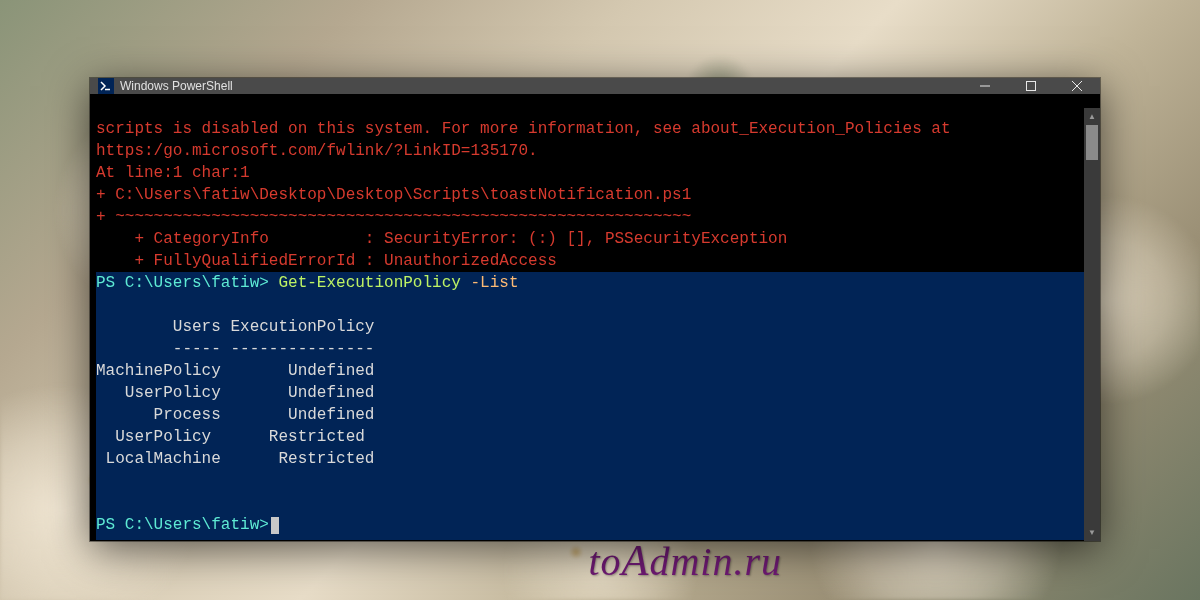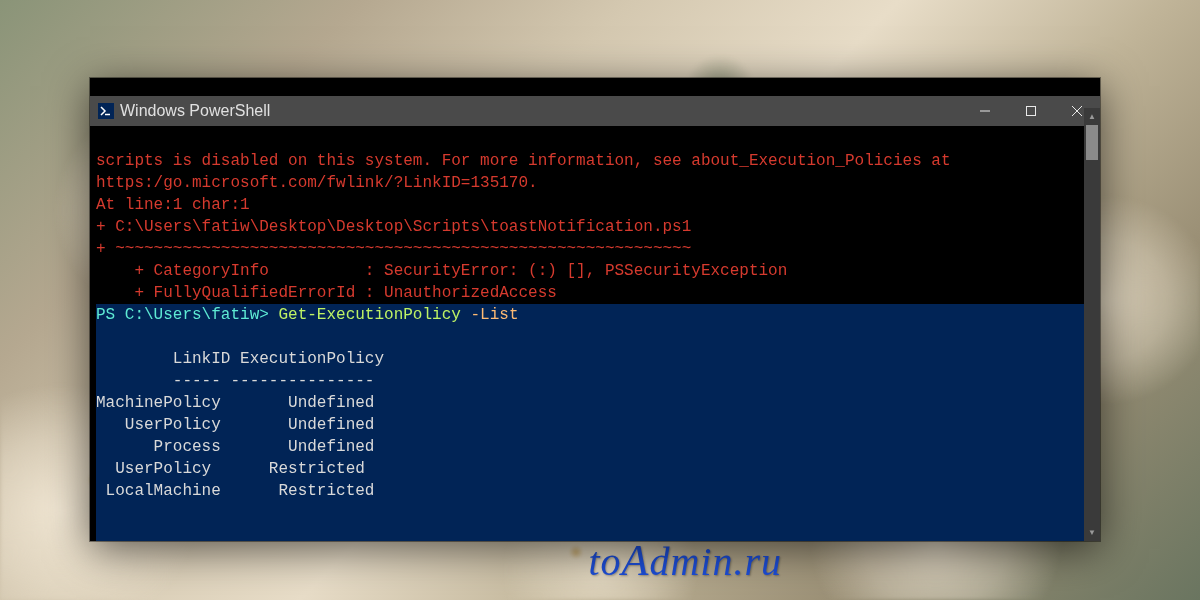--- a/index.html
+++ b/index.html
@@ -46,29 +46,28 @@
       left: 90px;
       width: 1010px;
       height: 463px;
       background: #000;
       box-shadow: 0 8px 40px rgba(0,0,0,0.6), 0 0 0 1px rgba(0,0,0,0.4);
       z-index: 10;
       display: flex;
       flex-direction: column;
     }
     .titlebar {
-      height: 30px;
+      height: 16px;
       background: #4a4a4a;
       display: flex;
       align-items: center;
       color: #e0e0e0;
-      font-size: 16px;
+      font-size: 12px;
       flex-shrink: 0;
       user-select: none;
-      margin-top: 18px;
     }
     .titlebar-icon {
       width: 16px;
       height: 16px;
       margin: 0 6px 0 8px;
       display: flex;
       align-items: center;
       justify-content: center;
     }
     .titlebar-title { flex: 1; }
@@ -138,21 +137,21 @@
       margin-left: 2px;
     }
 
     .watermark {
       position: absolute;
       bottom: 14px;
       right: 418px;
       font-family: "Brush Script MT", cursive;
       font-size: 44px;
       font-style: italic;
-      color: #1d4ed8;
+      color: #701a75;
       text-shadow: 1px 1px 2px rgba(0,0,0,0.3);
       z-index: 5;
       letter-spacing: 1px;
     }
     .watermark .lower { font-size: 40px; }
   </style>
 </head>
 <body>
 
 <div class="window">
@@ -187,21 +186,21 @@
 
   <div class="terminal">
 <div class="err-section"><span class="err">scripts is disabled on this system. For more information, see about_Execution_Policies at</span>
 <span class="err">https:/go.microsoft.com/fwlink/?LinkID=135170.</span>
 <span class="err">At line:1 char:1</span>
 <span class="err">+ C:\Users\fatiw\Desktop\Desktop\Scripts\toastNotification.ps1</span>
 <span class="err">+ ~~~~~~~~~~~~~~~~~~~~~~~~~~~~~~~~~~~~~~~~~~~~~~~~~~~~~~~~~~~~</span>
 <span class="err">    + CategoryInfo          : SecurityError: (:) [], PSSecurityException</span>
 <span class="err">    + FullyQualifiedErrorId : UnauthorizedAccess</span></div><div class="blue-section"><span class="prompt-path">PS C:\Users\fatiw&gt; </span><span class="cmd">Get-ExecutionPolicy</span><span class="param"> -List</span>
 
-<span>        LinkID ExecutionPolicy</span>
+<span>        Users ExecutionPolicy</span>
 <span>        ----- ---------------</span>
 <span>MachinePolicy       Undefined</span>
 <span>   UserPolicy       Undefined</span>
 <span>      Process       Undefined</span>
 <span>  UserPolicy      Restricted</span>
 <span> LocalMachine      Restricted</span>
 
 
 <span class="prompt-path">PS C:\Users\fatiw&gt;</span><span class="cursor"></span></div></div>
 

